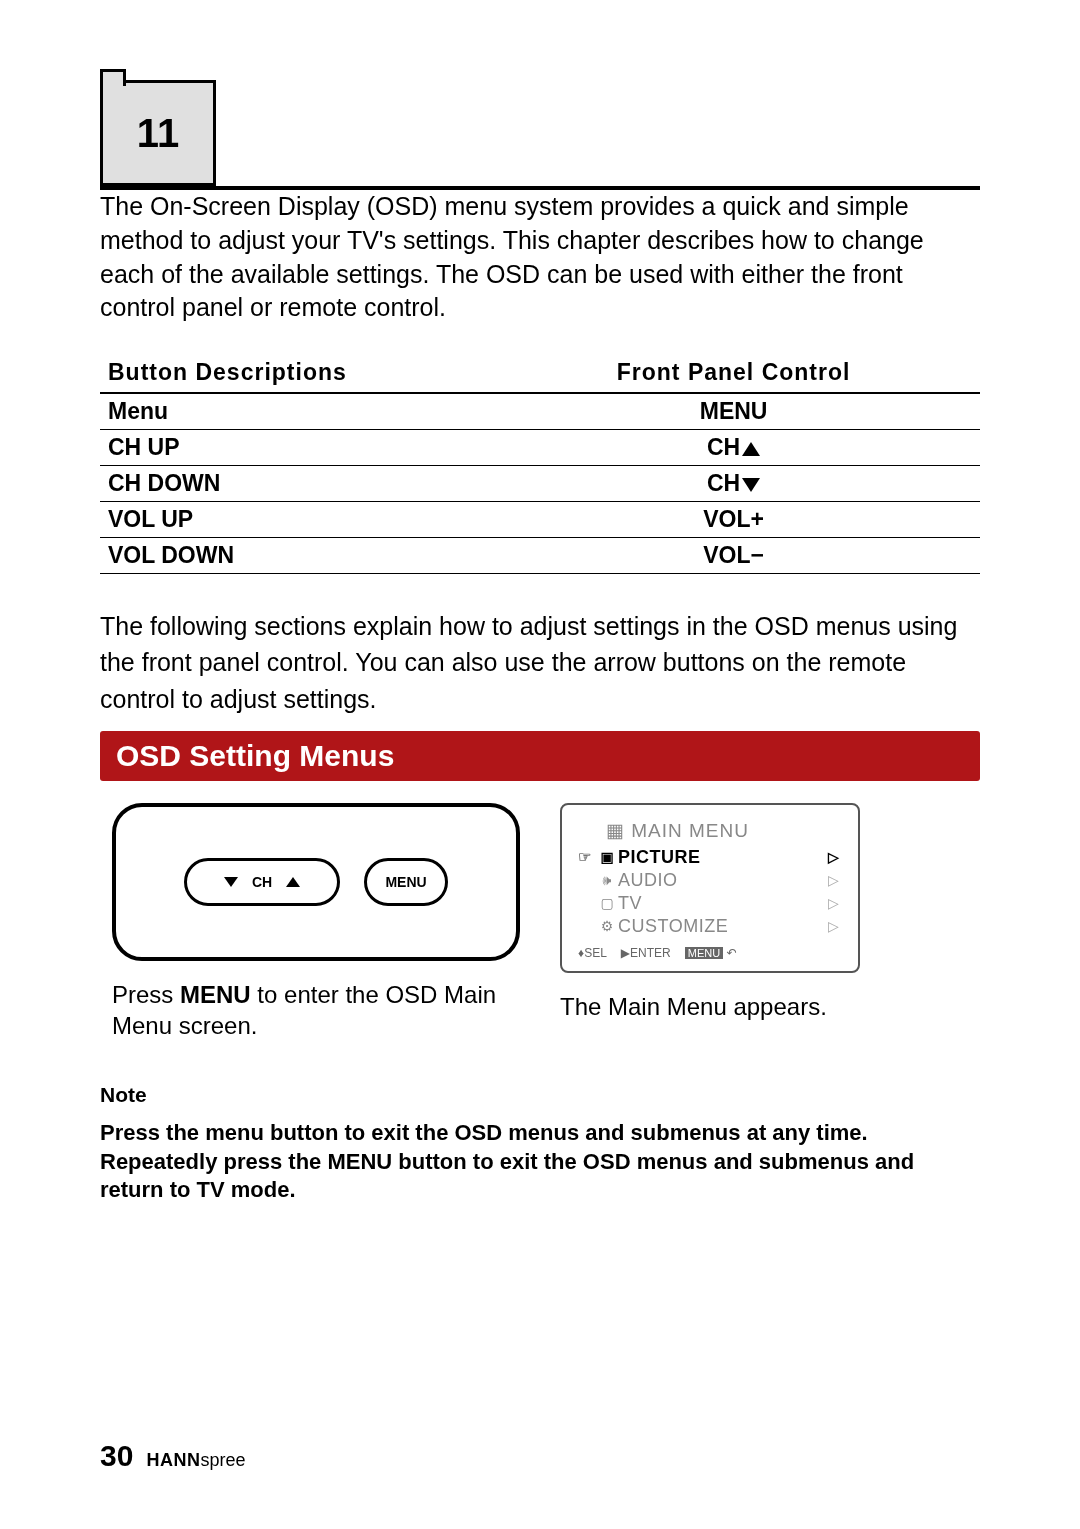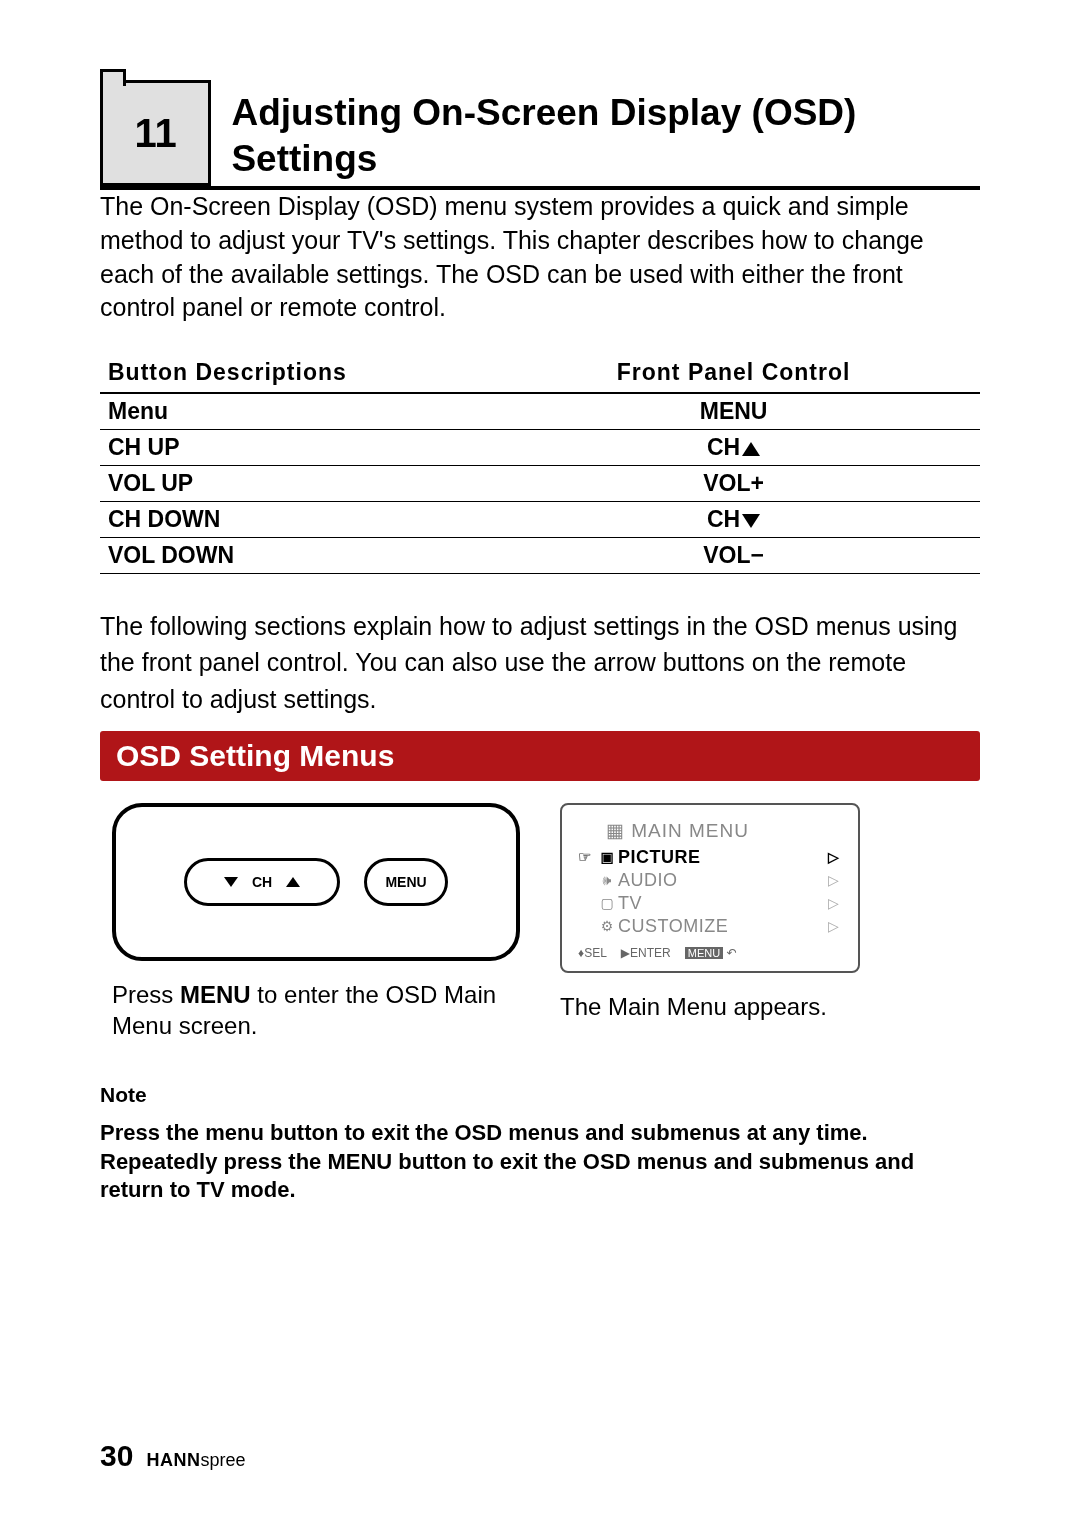--- a/index.html
+++ b/index.html
@@ -208,21 +208,20 @@
 </head>
 <body>
 
 <div class="page">
 
   <div class="chapter-row">
     <div class="chapter-box">
       <div class="chapter-tab"></div>
       <span>11</span>
     </div>
-    <div class="chapter-title">Adjusting On-Screen Display (OSD) Settings</div>
   </div>
 
   <div class="intro">The On-Screen Display (OSD) menu system provides a quick and simple method to adjust your TV's settings. This chapter describes how to change each of the available settings. The OSD can be used with either the front control panel or remote control.</div>
 
   <table class="btns">
     <thead>
       <tr>
         <th>Button Descriptions</th>
         <th class="c2">Front Panel Control</th>
       </tr>
@@ -230,26 +229,26 @@
     <tbody>
       <tr>
         <td class="c1">Menu</td>
         <td class="c2"><span>MENU</span></td>
       </tr>
       <tr>
         <td class="c1">CH UP</td>
         <td class="c2"><span>CH</span><span class="arrow-up"></span></td>
       </tr>
       <tr>
+        <td class="c1">CH DOWN</td>
+        <td class="c2"><span>CH</span><span class="arrow-down"></span></td>
+      </tr>
+      <tr>
         <td class="c1">VOL UP</td>
         <td class="c2"><span>VOL+</span></td>
-      </tr>
-      <tr>
-        <td class="c1">CH DOWN</td>
-        <td class="c2"><span>CH</span><span class="arrow-down"></span></td>
       </tr>
       <tr>
         <td class="c1">VOL DOWN</td>
         <td class="c2"><span>VOL−</span></td>
       </tr>
     </tbody>
   </table>
 
   <div class="para2">The following sections explain how to adjust settings in the OSD menus using the front panel control. You can also  use the arrow buttons on the remote control to adjust settings.</div>
 

